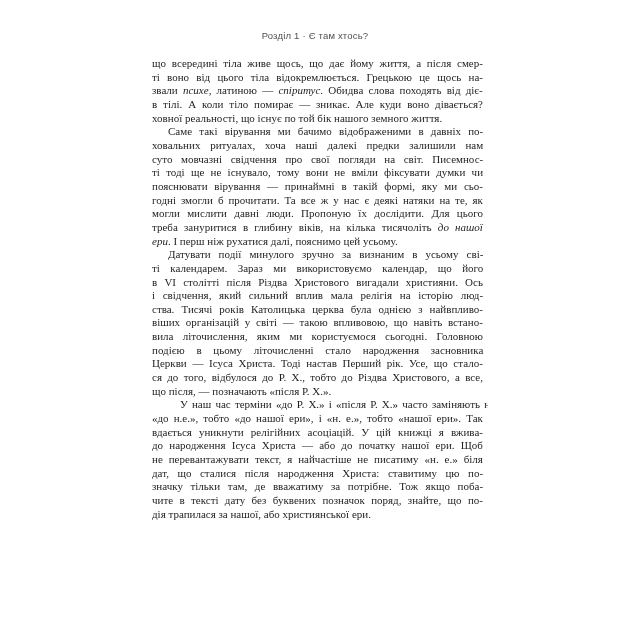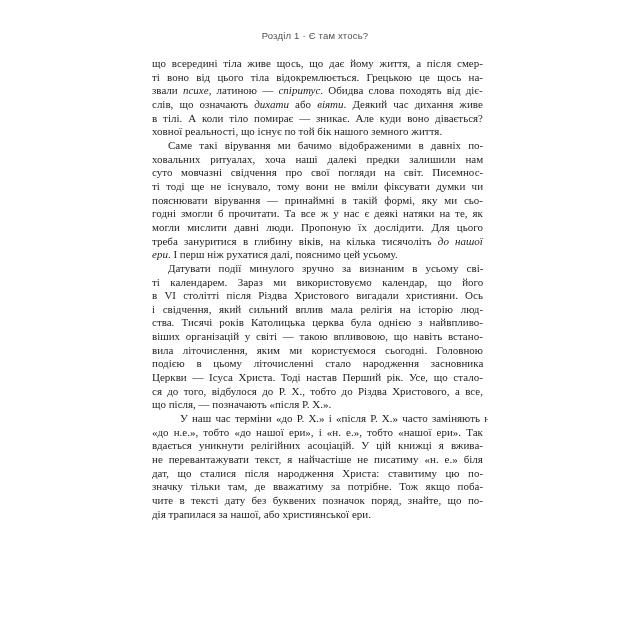--- a/index.html
+++ b/index.html
@@ -64,21 +64,20 @@
 </head>
 <body>
 
 <div class="page">
   <div class="running-header">Розділ 1 · Є там хтось?</div>
 
   <div class="text-block">
       <div class="line"><span class="line-inner" style="word-spacing: 3.06px;"><span>що всередині тіла живе щось, що дає йому життя, а після смер-</span></span></div>
       <div class="line"><span class="line-inner" style="word-spacing: 4.49px;"><span>ті воно від цього тіла відокремлюється. Грецькою це щось на-</span></span></div>
       <div class="line"><span class="line-inner" style="word-spacing: 2.48px;"><span>звали </span><em>психе</em><span>, латиною — </span><em>спіритус</em><span>. Обидва слова походять від діє-</span></span></div>
-      <div class="line"><span class="line-inner" style="word-spacing: 3.37px;"><span>слів, що означають </span><em>дихати</em><span> або </span><em>віяти</em><span>. Деякий час дихання живе</span></span></div>
       <div class="line"><span class="line-inner" style="word-spacing: 3.14px;"><span>в тілі. А коли тіло помирає — зникає. Але куди воно дівається?</span></span></div>
       <div class="line"><span class="line-inner"><span>ховної реальності, що існує по той бік нашого земного життя.</span></span></div>
       <div class="line" style="padding-left: 16px;"><span class="line-inner" style="word-spacing: 4.46px;"><span>Саме такі вірування ми бачимо відображеними в давніх по-</span></span></div>
       <div class="line"><span class="line-inner" style="word-spacing: 7.01px;"><span>ховальних ритуалах, хоча наші далекі предки залишили нам</span></span></div>
       <div class="line"><span class="line-inner" style="word-spacing: 5.94px;"><span>суто мовчазні свідчення про свої погляди на світ. Писемнос-</span></span></div>
       <div class="line"><span class="line-inner" style="word-spacing: 3.53px;"><span>ті тоді ще не існувало, тому вони не вміли фіксувати думки чи</span></span></div>
       <div class="line"><span class="line-inner" style="word-spacing: 4.03px;"><span>пояснювати вірування — принаймні в такій формі, яку ми сьо-</span></span></div>
       <div class="line"><span class="line-inner" style="word-spacing: 2.22px;"><span>годні змогли б прочитати. Та все ж у нас є деякі натяки на те, як</span></span></div>
       <div class="line"><span class="line-inner" style="word-spacing: 4.62px;"><span>могли мислити давні люди. Пропоную їх дослідити. Для цього</span></span></div>
       <div class="line"><span class="line-inner" style="word-spacing: 3.47px;"><span>треба зануритися в глибину віків, на кілька тисячоліть </span><em>до нашої</em></span></div>
@@ -90,20 +89,21 @@
       <div class="line"><span class="line-inner" style="word-spacing: 4.31px;"><span>ства. Тисячі років Католицька церква була однією з найвпливо-</span></span></div>
       <div class="line"><span class="line-inner" style="word-spacing: 2.93px;"><span>віших організацій у світі — такою впливовою, що навіть встано-</span></span></div>
       <div class="line"><span class="line-inner" style="word-spacing: 6.59px;"><span>вила літочислення, яким ми користуємося сьогодні. Головною</span></span></div>
       <div class="line"><span class="line-inner" style="word-spacing: 8.97px;"><span>подією в цьому літочисленні стало народження засновника</span></span></div>
       <div class="line"><span class="line-inner" style="word-spacing: 2.88px;"><span>Церкви — Ісуса Христа. Тоді настав Перший рік. Усе, що стало-</span></span></div>
       <div class="line"><span class="line-inner" style="word-spacing: 2.58px;"><span>ся до того, відбулося до Р. Х., тобто до Різдва Христового, а все,</span></span></div>
       <div class="line"><span class="line-inner"><span>що після, — позначають «після Р. Х.».</span></span></div>
       <div class="line" style="padding-left: 16px;"><span class="line-inner" style="word-spacing: 1.45px; margin-left: 12px;"><span>У наш час терміни «до Р. Х.» і «після Р. Х.» часто заміняють на</span></span></div>
       <div class="line"><span class="line-inner" style="word-spacing: 2.37px;"><span>«до н.е.», тобто «до нашої ери», і «н. е.», тобто «нашої ери». Так</span></span></div>
       <div class="line"><span class="line-inner" style="word-spacing: 4.34px;"><span>вдається уникнути релігійних асоціацій. У цій книжці я вжива-</span></span></div>
+      <div class="line"><span class="line-inner" style="word-spacing: 3.45px;"><span>до народження Ісуса Христа — або до початку нашої ери. Щоб</span></span></div>
       <div class="line"><span class="line-inner" style="word-spacing: 3.19px;"><span>не перевантажувати текст, я найчастіше не писатиму «н. е.» біля</span></span></div>
       <div class="line"><span class="line-inner" style="word-spacing: 5.79px;"><span>дат, що сталися після народження Христа: ставитиму цю по-</span></span></div>
       <div class="line"><span class="line-inner" style="word-spacing: 4.85px;"><span>значку тільки там, де вважатиму за потрібне. Тож якщо поба-</span></span></div>
       <div class="line"><span class="line-inner" style="word-spacing: 3.6px;"><span>чите в тексті дату без буквених позначок поряд, знайте, що по-</span></span></div>
       <div class="line"><span class="line-inner"><span>дія трапилася за нашої, або християнської ери.</span></span></div>
     </div>
 
   <div class="page-number">11</div>
 </div>
 

